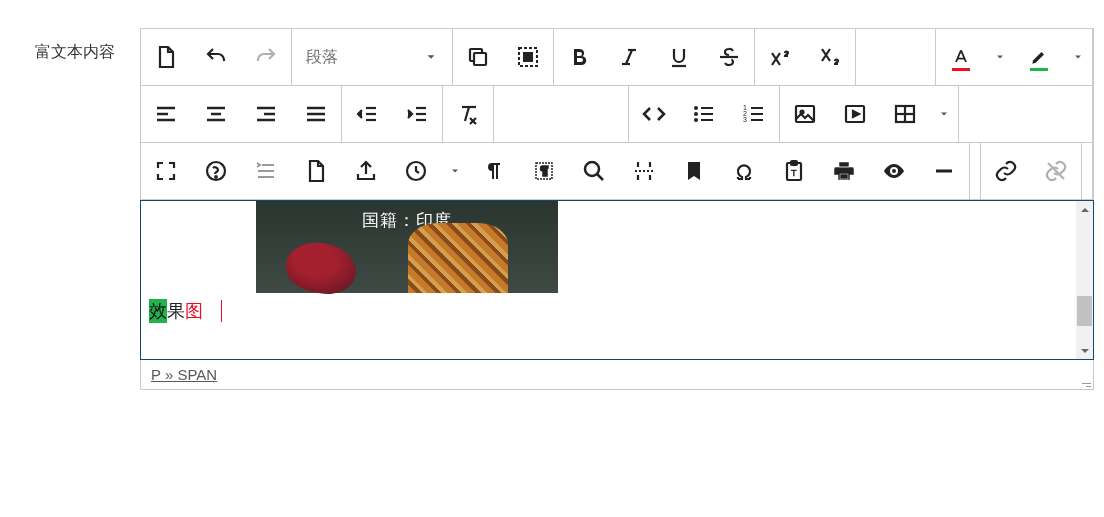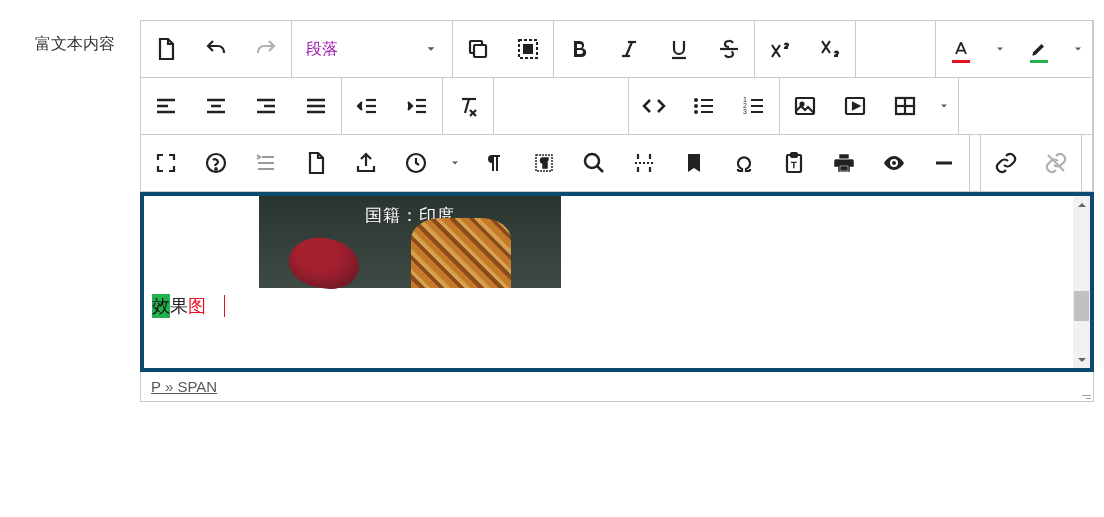--- a/index.html
+++ b/index.html
@@ -1,30 +1,30 @@
 <!DOCTYPE html>
 <html><head>
 <meta charset="utf-8">
 <style>
 * { box-sizing: border-box; margin: 0; padding: 0; }
 body { font-family: "Microsoft YaHei", Arial, sans-serif; font-size: 14px; color: #333; background: #fff; }
-.container { display: flex; padding: 20px 10px; }
+.container { display: flex; padding: 28px 10px; }
 .label { width: 130px; padding-top: 14px; font-size: 16px; color: #333; font-weight: 500; text-align: center; }
 .editor { flex: 1; border: 0; }
 .toolbar { border: 1px solid #cacaca; border-bottom: 0; display: flex; flex-wrap: wrap; }
 .toolbar-group { display: flex; align-items: center; border-right: 1px solid #cacaca; border-bottom: 1px solid #cacaca; }
 .btn { width: 50px; height: 56px; display: flex; align-items: center; justify-content: center; cursor: pointer; background: #fff; border: 0; color: #222; }
 .btn svg { width: 24px; height: 24px; }
-.format-select { height: 56px; display: flex; align-items: center; padding: 0 14px; min-width: 160px; justify-content: space-between; cursor: pointer; color: #a21caf; font-size: 16px; gap: 20px; }
+.format-select { height: 56px; display: flex; align-items: center; padding: 0 14px; min-width: 160px; justify-content: space-between; cursor: pointer; color: #737373; font-size: 16px; gap: 20px; }
 .format-select svg { width: 14px; height: 14px; fill: #595959; }
 .color-btn { position: relative; width: 50px; height: 56px; display: flex; align-items: center; justify-content: center; cursor: pointer; }
 .color-btn .under { position: absolute; bottom: 14px; width: 18px; height: 3px; }
 .chev { width: 28px; height: 56px; display: flex; align-items: center; justify-content: center; cursor: pointer; }
 .chev svg { width: 12px; height: 12px; fill: #595959; }
-.content-area { border: 4px solid #0c4a6e; height: 180px; position: relative; overflow: hidden; }
+.content-area { border: 1px solid #0c4a6e; height: 160px; position: relative; overflow: hidden; }
 .scrollbar { position: absolute; right: 0; top: 0; bottom: 0; width: 17px; background: #f1f1f1; }
 .scroll-up, .scroll-down { position: absolute; width: 17px; height: 17px; display:flex; align-items:center; justify-content:center; }
 .scroll-up { top: 0; }
 .scroll-down { bottom: 0; }
 .scroll-thumb { position: absolute; width: 15px; left: 1px; background: #c1c1c1; height: 30px; top: 95px; }
 .content-inner { padding: 0; }
 .img-box { margin-left: 115px; width: 302px; height: 92px; background: linear-gradient(to bottom, #2a3530, #3f4a44); position: relative; display:flex; align-items:flex-start; justify-content:center; padding-top:8px; }
 .img-box .caption { color: #fff; font-size: 17px; letter-spacing: 1px; }
 .img-detail { position:absolute; left:30px; bottom:0; width:70px; height:50px; border-radius:50% 50% 45% 45%; background: radial-gradient(ellipse at 40% 35%, #a4202f 35%, #8a1b2a 60%, #4a1a1e 100%); transform: rotate(10deg);}
 .img-dress { position:absolute; right:50px; bottom:0; width:100px; height:70px; background: repeating-linear-gradient(45deg,#c47a28 0 6px,#8a4a1a 6px 10px,#d4a050 10px 14px); border-radius: 30% 30% 0 0;}

